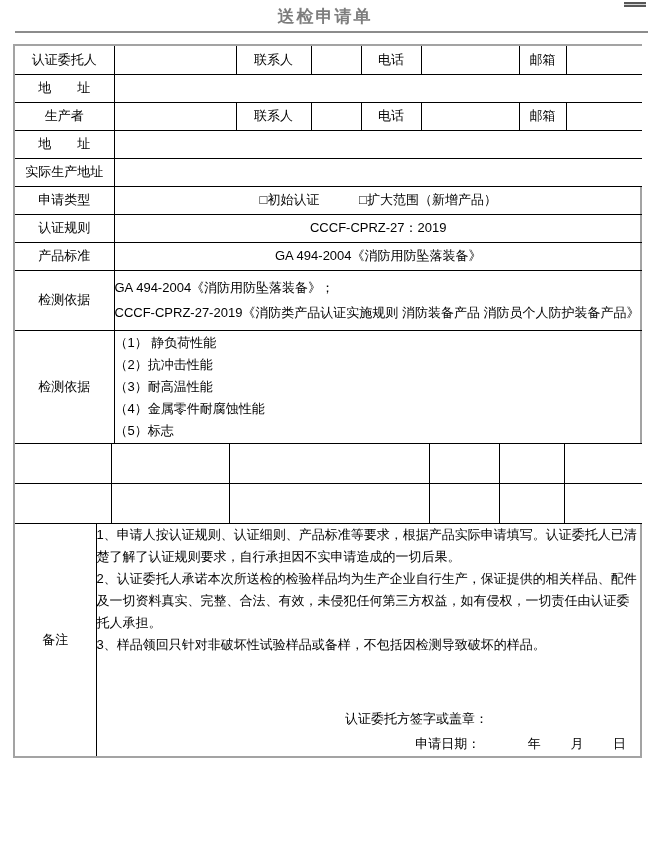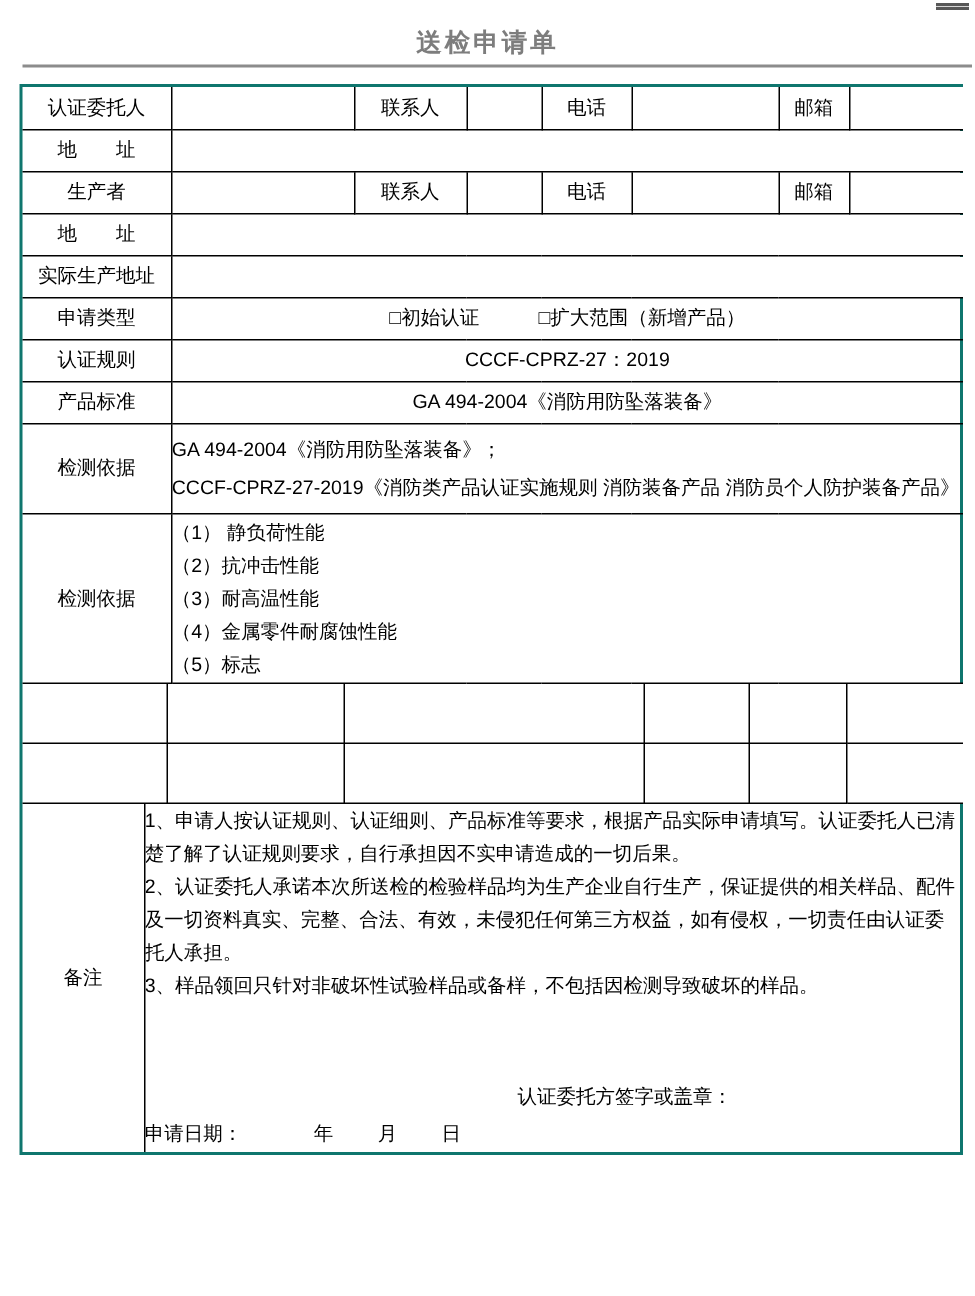--- a/index.html
+++ b/index.html
@@ -8,44 +8,44 @@
     font-family:"Liberation Sans","DejaVu Sans",sans-serif;
     position:relative;overflow:hidden;
   }
   .corner-mark{
     position:absolute;top:0;right:4px;width:22px;height:7px;
     background:repeating-linear-gradient(0deg,#3a3a3a 0 2px,#cfcfcf 2px 3px,#3a3a3a 3px 5px,#ffffff 5px 7px);
     opacity:.85;
   }
   .page-title{
     text-align:center;font-size:17px;font-weight:bold;color:#7d7d7d;
-    padding-top:19px;letter-spacing:2px;line-height:20px;
+    padding-top:7px;letter-spacing:2px;line-height:20px;
   }
   .title-rule{height:0;border-top:2px solid #8c8c8c;margin:4px 2px 0 15px;}
-  .form-wrapper{margin:11px 0 0 13px;width:625px;border:2px solid #0f766e;background:#fff;}
+  .form-wrapper{margin:11px 0 0 13px;width:625px;border:2px solid #a3a3a3;background:#fff;}
   table.ftable{width:100%;border-collapse:collapse;table-layout:fixed;font-size:13px;color:#000;}
   table.ftable td,table.ftable th{border:1px solid #000;padding:0;font-weight:normal;overflow:hidden;}
   table.ftable tr:first-child > *{border-top:none;}
   table.ftable tr > *:first-child{border-left:none;}
   table.ftable tr > *:last-child{border-right:none;}
   table.ftable.last tr:last-child > *{border-bottom:none;}
   .h28{height:28px;} .h60{height:60px;} .h113{height:113px;}
   .h32{height:32px;} .h40{height:40px;} .h202{height:202px;}
   .lab{text-align:center;vertical-align:middle;}
   .inp{background:#fff;}
   .center{text-align:center;vertical-align:middle;}
   .multiline{vertical-align:middle;text-align:left;padding:4px 8px;}
   .basis-line{line-height:25px;}
   .item-line{line-height:22px;}
   .opt-gap{margin-left:36px;}
   .remarks-cell{vertical-align:top;text-align:left;padding:9px 10px 4px 10px;line-height:22px;}
   .remarks-cell p{margin:0;text-align:left;}
   .sig-block{margin-top:50px;line-height:25px;}
   .sig-line1{text-align:right;padding-right:154px;}
-  .sig-line2{text-align:left;padding-right:16px;}
+  .sig-line2{text-align:right;padding-right:16px;}
   .gap-year{margin-left:44px;} .gap-md{margin-left:26px;}
 </style>
 </head>
 <body>
 
 <div class="corner-mark"></div>
 
 <div class="page-title">送检申请单</div>
 <div class="title-rule"></div>
 

